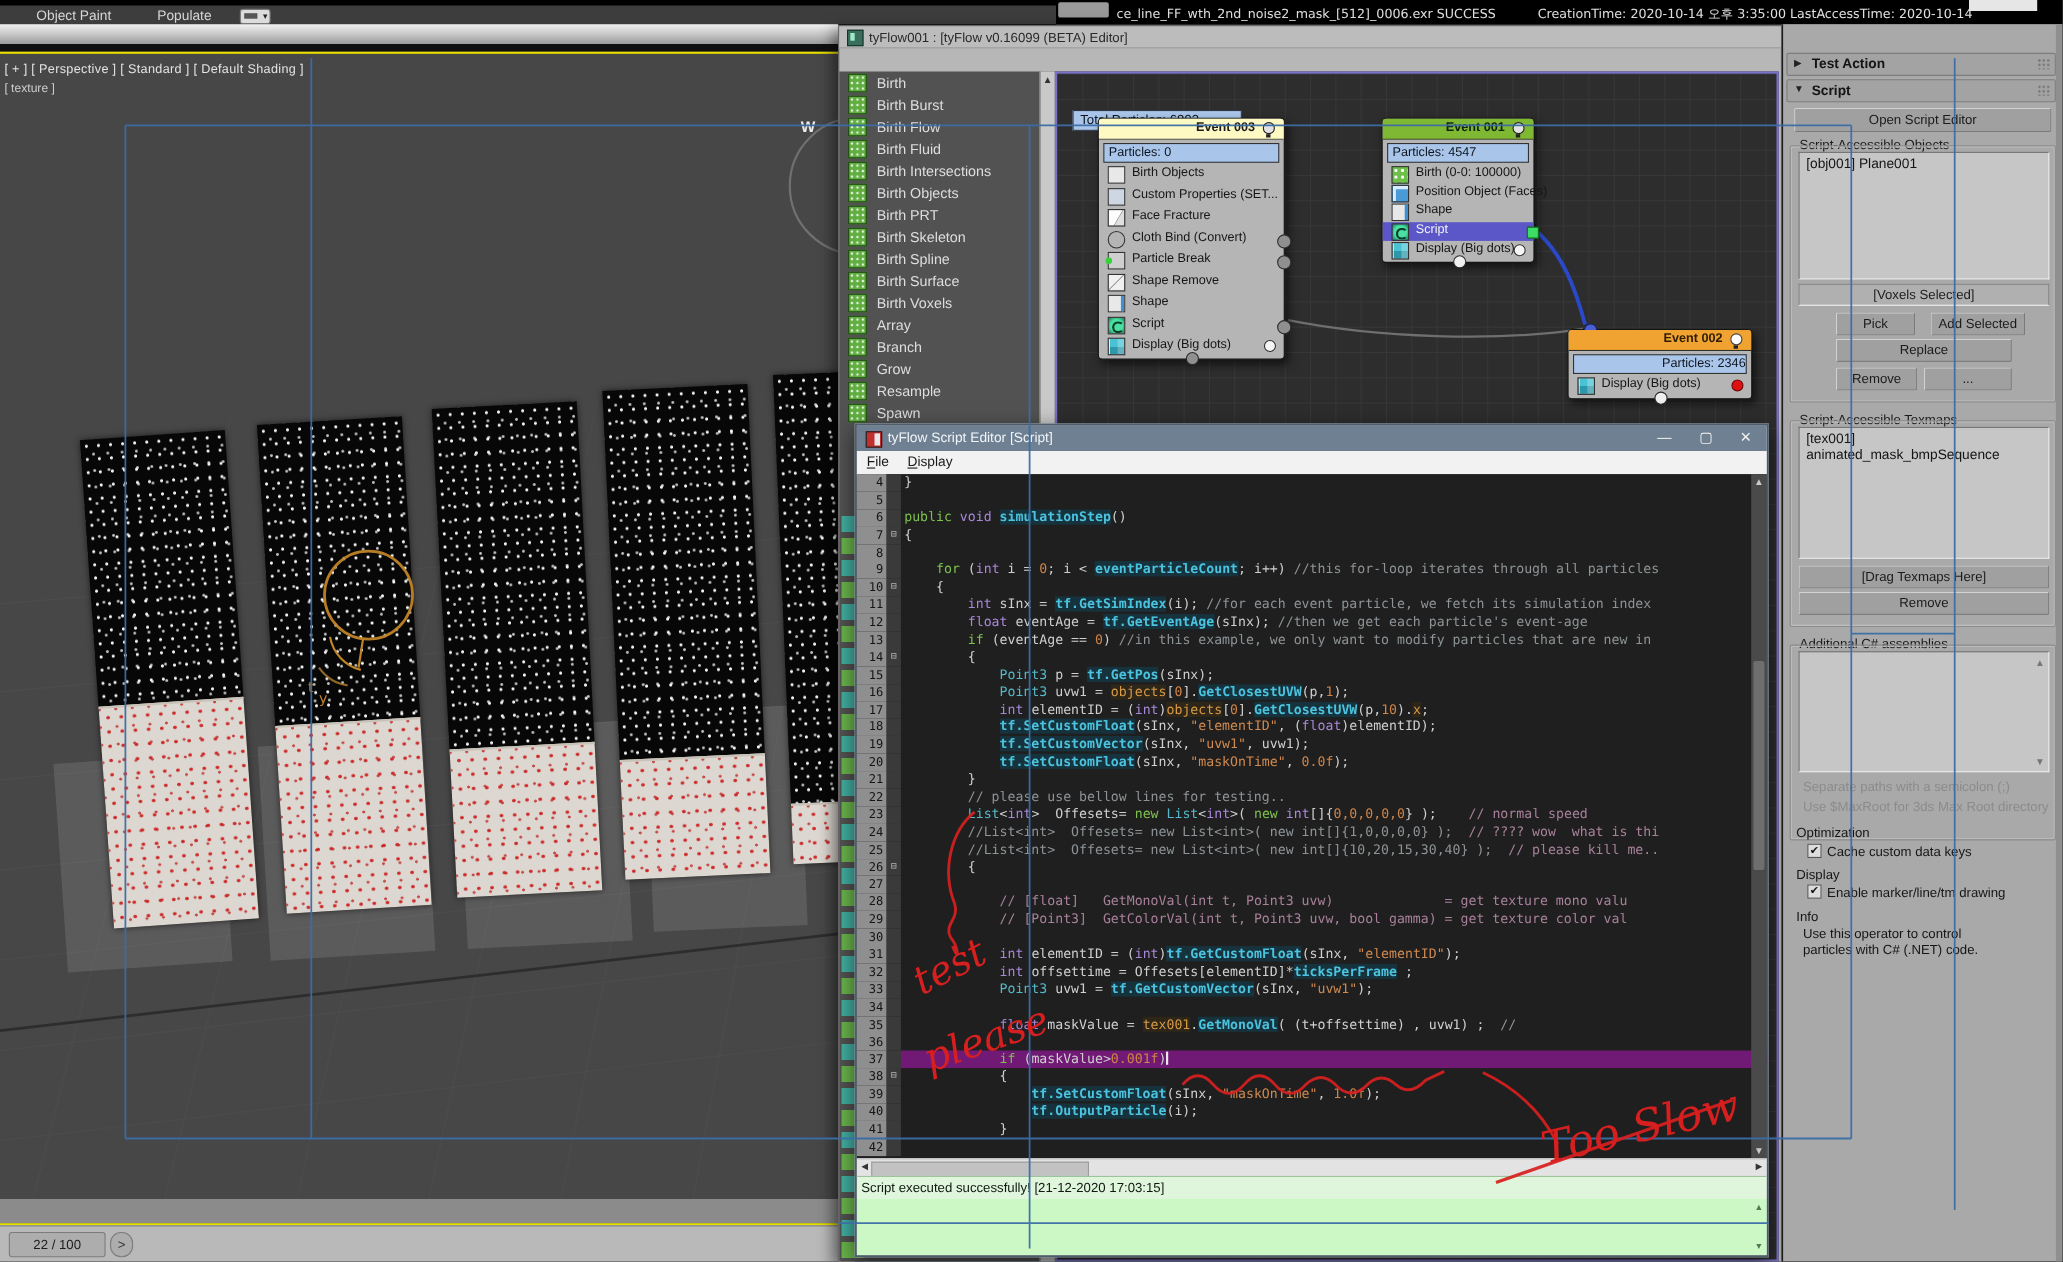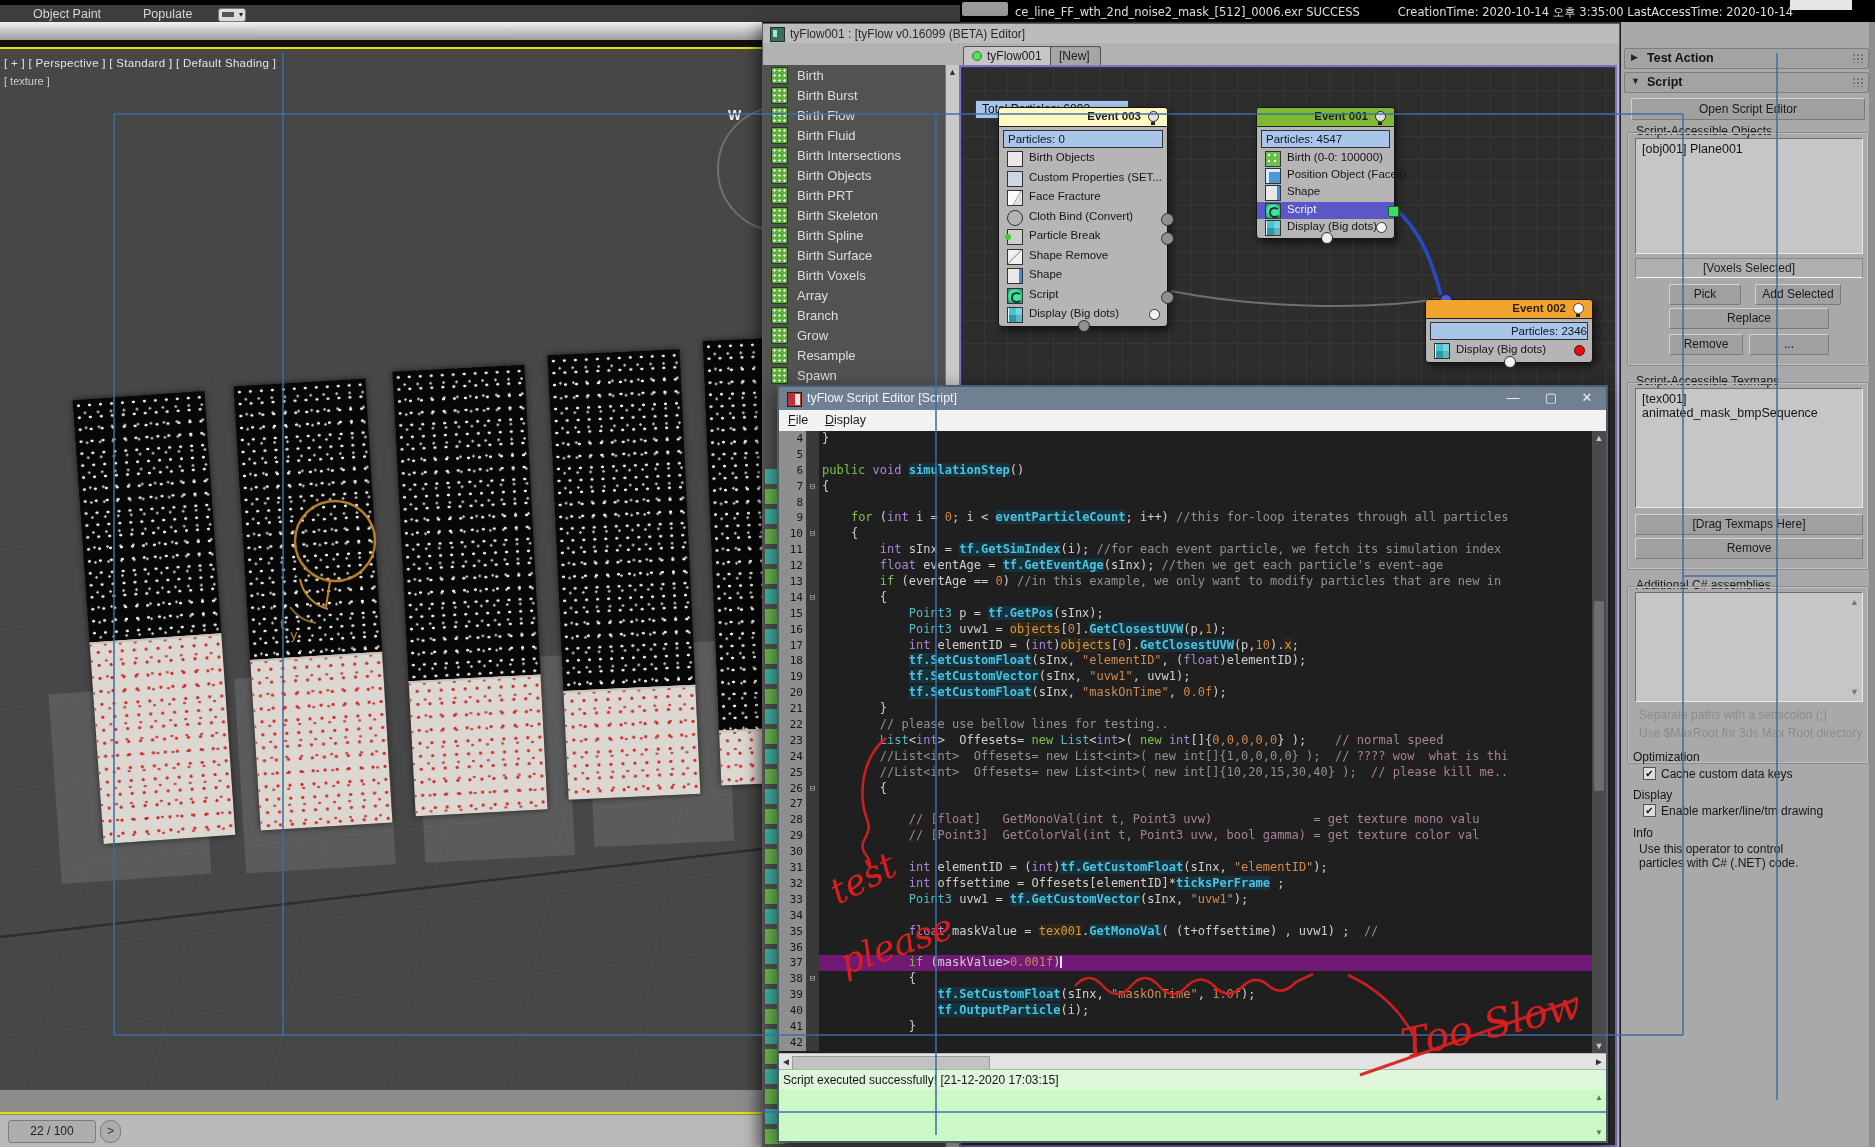--- a/index.html
+++ b/index.html
@@ -251,24 +251,20 @@
   <div class="abs" id="trackbar">
     <div id="timebtn">22 / 100</div>
     <div id="timenext">&gt;</div>
   </div>
 
   <div class="abs" id="tywin">
     <div id="tytitle">
       <span id="tyicon"></span>
       <span id="tytitletext">tyFlow001 : [tyFlow v0.16099 (BETA) Editor]</span>
     </div>
-    <div id="tytabs">
-      <div class="tytab tab-active" style="left:200px"><span class="greendot"></span><span>tyFlow001</span></div>
-      <div class="tytab tab-idle" style="left:287px"><span>[New]</span></div>
-    </div>
     <div id="depot">
         <div id="depot-list">
           <div class="ditem">
             <span class="dicon"></span>
             <span class="dlabel">Birth</span>
           </div>
           <div class="ditem">
             <span class="dicon"></span>
             <span class="dlabel">Birth Burst</span>
           </div>

